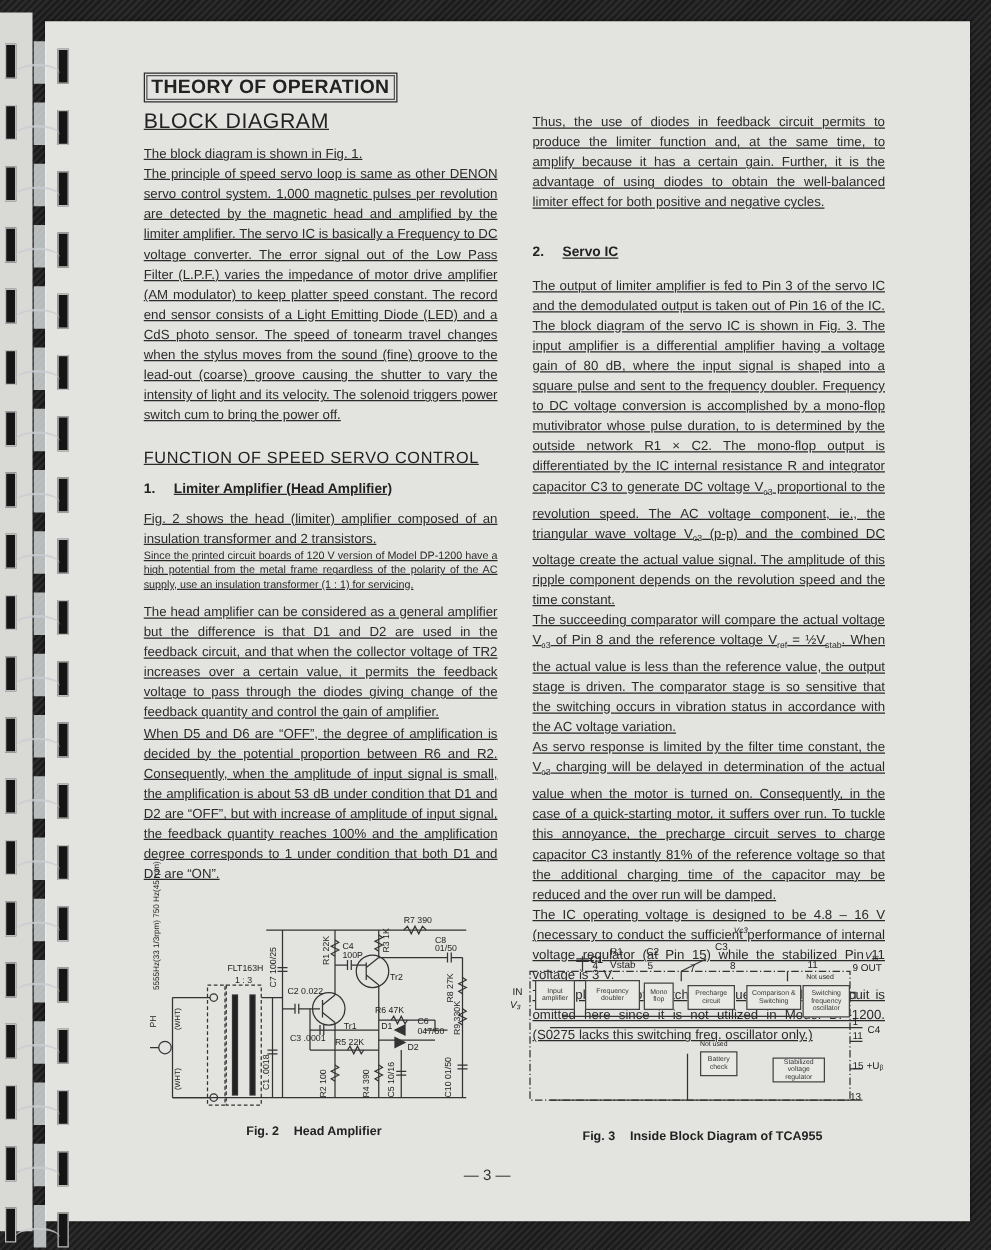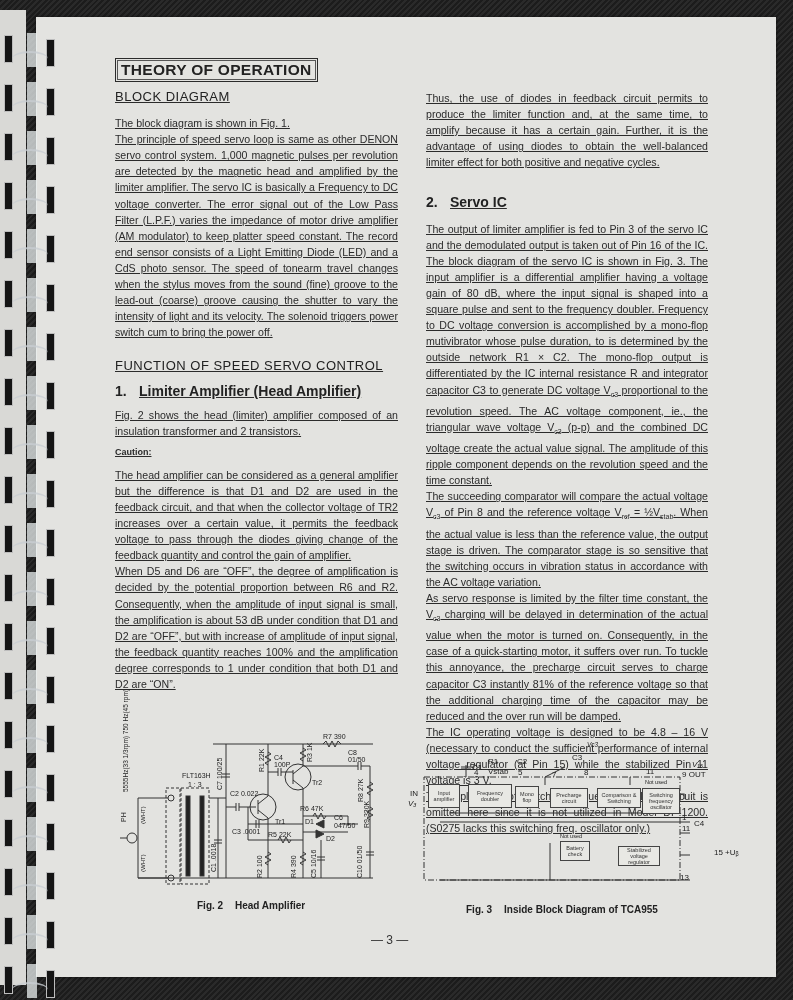--- a/index.html
+++ b/index.html
@@ -33,23 +33,23 @@
     background:rgba(235,240,240,0.75);
   }
   .col { position:absolute; color:#2b2b2b; font-size:10.6px; line-height:16.1px;text-decoration:underline; }
   .col-left { left:115px; top:58px; width:283px; }
   .col-right { left:426px; top:90px; width:282px; }
   .title-box {
     display:inline-block; border:1.5px solid #2b2b2b; padding:0 5px;
     font-size:15.5px; font-weight:bold; line-height:22px; letter-spacing:0.3px; color:#222;
     box-shadow: inset 0 0 0 1px #e3e3e0, inset 0 0 0 2px #555;
   }
-  h2 { font-size:13px; font-weight:normal; margin:7px 0 10px 0; letter-spacing:0.5px; color:#222;}
+  h2 { font-size:17px; font-weight:normal; margin:7px 0 10px 0; letter-spacing:0.5px; color:#222;}
   h2.big { font-size:13px; margin:18px 0 8px 0; }
-  h3 { font-size:14px; font-weight:bold; margin:0 0 8px 0; color:#222; }
+  h3 { font-size:11px; font-weight:bold; margin:0 0 8px 0; color:#222; }
   h3 .num { display:inline-block; width:24px; }
   p { margin:0; text-align:justify; }
   .gap { margin-top:9px; }
   .caution-title { font-size:9px; font-weight:bold; margin-top:7px; line-height:12px;}
   .caution-body { font-size:8.6px; line-height:11.4px; text-align:justify; }
   sub { font-size:7px; }
   .figure { position:absolute; }
   .fig-caption { position:absolute; font-size:10px; font-weight:bold; color:#222; white-space:nowrap; }
   .fig-caption .fnum { display:inline-block; width:38px; }
   .page-number { position:absolute; left:371px; top:933px; font-size:12px; color:#333; }
@@ -151,21 +151,21 @@
   <div class="title-box">THEORY OF OPERATION</div>
   <h2>BLOCK DIAGRAM</h2>
   <p>The block diagram is shown in Fig. 1.</p>
   <p>The principle of speed servo loop is same as other DENON servo control system.  1,000 magnetic pulses per revolution are detected by the magnetic head and amplified by the limiter amplifier.  The servo IC is basically a Frequency to DC voltage converter.  The error signal out of the Low Pass Filter (L.P.F.) varies the impedance of motor drive amplifier (AM modulator) to keep platter speed constant. The record end sensor consists of a Light Emitting Diode (LED) and a CdS photo sensor.  The speed of tonearm travel changes when the stylus moves from the sound (fine) groove to the lead-out (coarse) groove causing the shutter to vary the intensity of light and its velocity.  The solenoid triggers power switch cum to bring the power off.</p>
 
   <h2 class="big">FUNCTION OF SPEED SERVO CONTROL</h2>
   <h3>
     <span class="num">1.</span><span>Limiter Amplifier (Head Amplifier)</span>
   </h3>
   <p>Fig. 2 shows the head (limiter) amplifier composed of an insulation transformer and 2 transistors.</p>
-  <div class="caution-title">Caution:</div>
+  <div class="caution-body">Since the printed circuit boards of 120 V version of Model DP-1200 have a high potential from the metal frame regardless of the polarity of the AC supply, use an insulation transformer (1 : 1) for servicing.</div>
   <p class="gap">The head amplifier can be considered as a general amplifier but the difference is that D1 and D2 are used in the feedback circuit, and that when the collector voltage of TR2 increases over a certain value, it permits the feedback voltage to pass through the diodes giving change of the feedback quantity and control the gain of amplifier.</p>
   <p>When D5 and D6 are “OFF”, the degree of amplification is decided by the potential proportion between R6 and R2. Consequently, when the amplitude of input signal is small, the amplification is about 53 dB under condition that D1 and D2 are “OFF”, but with increase of amplitude of input signal, the feedback quantity reaches 100% and the amplification degree corresponds to 1 under condition that both D1 and D2 are “ON”.</p>
 </div>
 
 <div class="col col-right">
   <p>Thus, the use of diodes in feedback circuit permits to produce the limiter function and, at the same time, to amplify because it has a certain gain.  Further, it is the advantage of using diodes to obtain the well-balanced limiter effect for both positive and negative cycles.</p>
   <h3 style="margin-top:24px; margin-bottom:10px;">
     <span class="num">2.</span><span>Servo IC</span>
   </h3>
   <p><span>The output of limiter amplifier is fed to Pin 3 of the servo IC and the demodulated output is taken out of Pin 16 of the IC.  The block diagram of the servo IC is shown in Fig. 3.  The input amplifier is a differential amplifier having a voltage gain of 80 dB, where the input signal is shaped into a square pulse and sent to the frequency doubler. Frequency to DC voltage conversion is accomplished by a mono-flop mutivibrator whose pulse duration, to is determined by the outside network R1 × C2.  The mono-flop output is differentiated by the IC internal resistance R and integrator capacitor C3 to generate DC voltage V</span><sub>c3</sub><span> proportional to the revolution speed.  The AC voltage component, ie., the triangular wave voltage V</span><sub>c3</sub><span> (p-p) and the combined DC voltage create the actual value signal. The amplitude of this ripple component depends on the revolution speed and the time constant.</span></p>
@@ -342,20 +342,20 @@
   <div class="pinlabel" style="left:152px;top:15px;">7</div>
   <div class="pinlabel" style="left:172px;top:-2px;">C3</div>
   <div class="pinlabel" style="left:187px;top:-14px;font-style:italic;font-size:6.5px;">Vc3</div>
   <div class="pinlabel" style="left:184px;top:13px;">8</div>
   <div class="pinlabel" style="left:246px;top:12px;">11</div>
   <div class="pinlabel" style="left:292px;top:5px;font-style:italic;">V₁₆</div>
   <div class="pinlabel" style="left:282px;top:15px;">9 OUT</div>
   <div class="pinlabel" style="left:282px;top:58px;">1</div>
   <div class="pinlabel" style="left:282px;top:69px;">11</div>
   <div class="pinlabel" style="left:294px;top:64px;">C4</div>
-  <div class="pinlabel" style="left:282px;top:93px;margin-left:32px;">15 +Uᵦ</div>
+  <div class="pinlabel" style="left:282px;top:93px;">15 +Uᵦ</div>
   <div class="pinlabel" style="left:280px;top:118px;">13</div>
 </div>
 <div class="fig-caption" style="left:466px; top:904px;">
   <span class="fnum">Fig. 3</span><span>Inside Block Diagram of TCA955</span>
 </div>
 
 <div class="page-number">— 3 —</div>
 
 </body></html>

